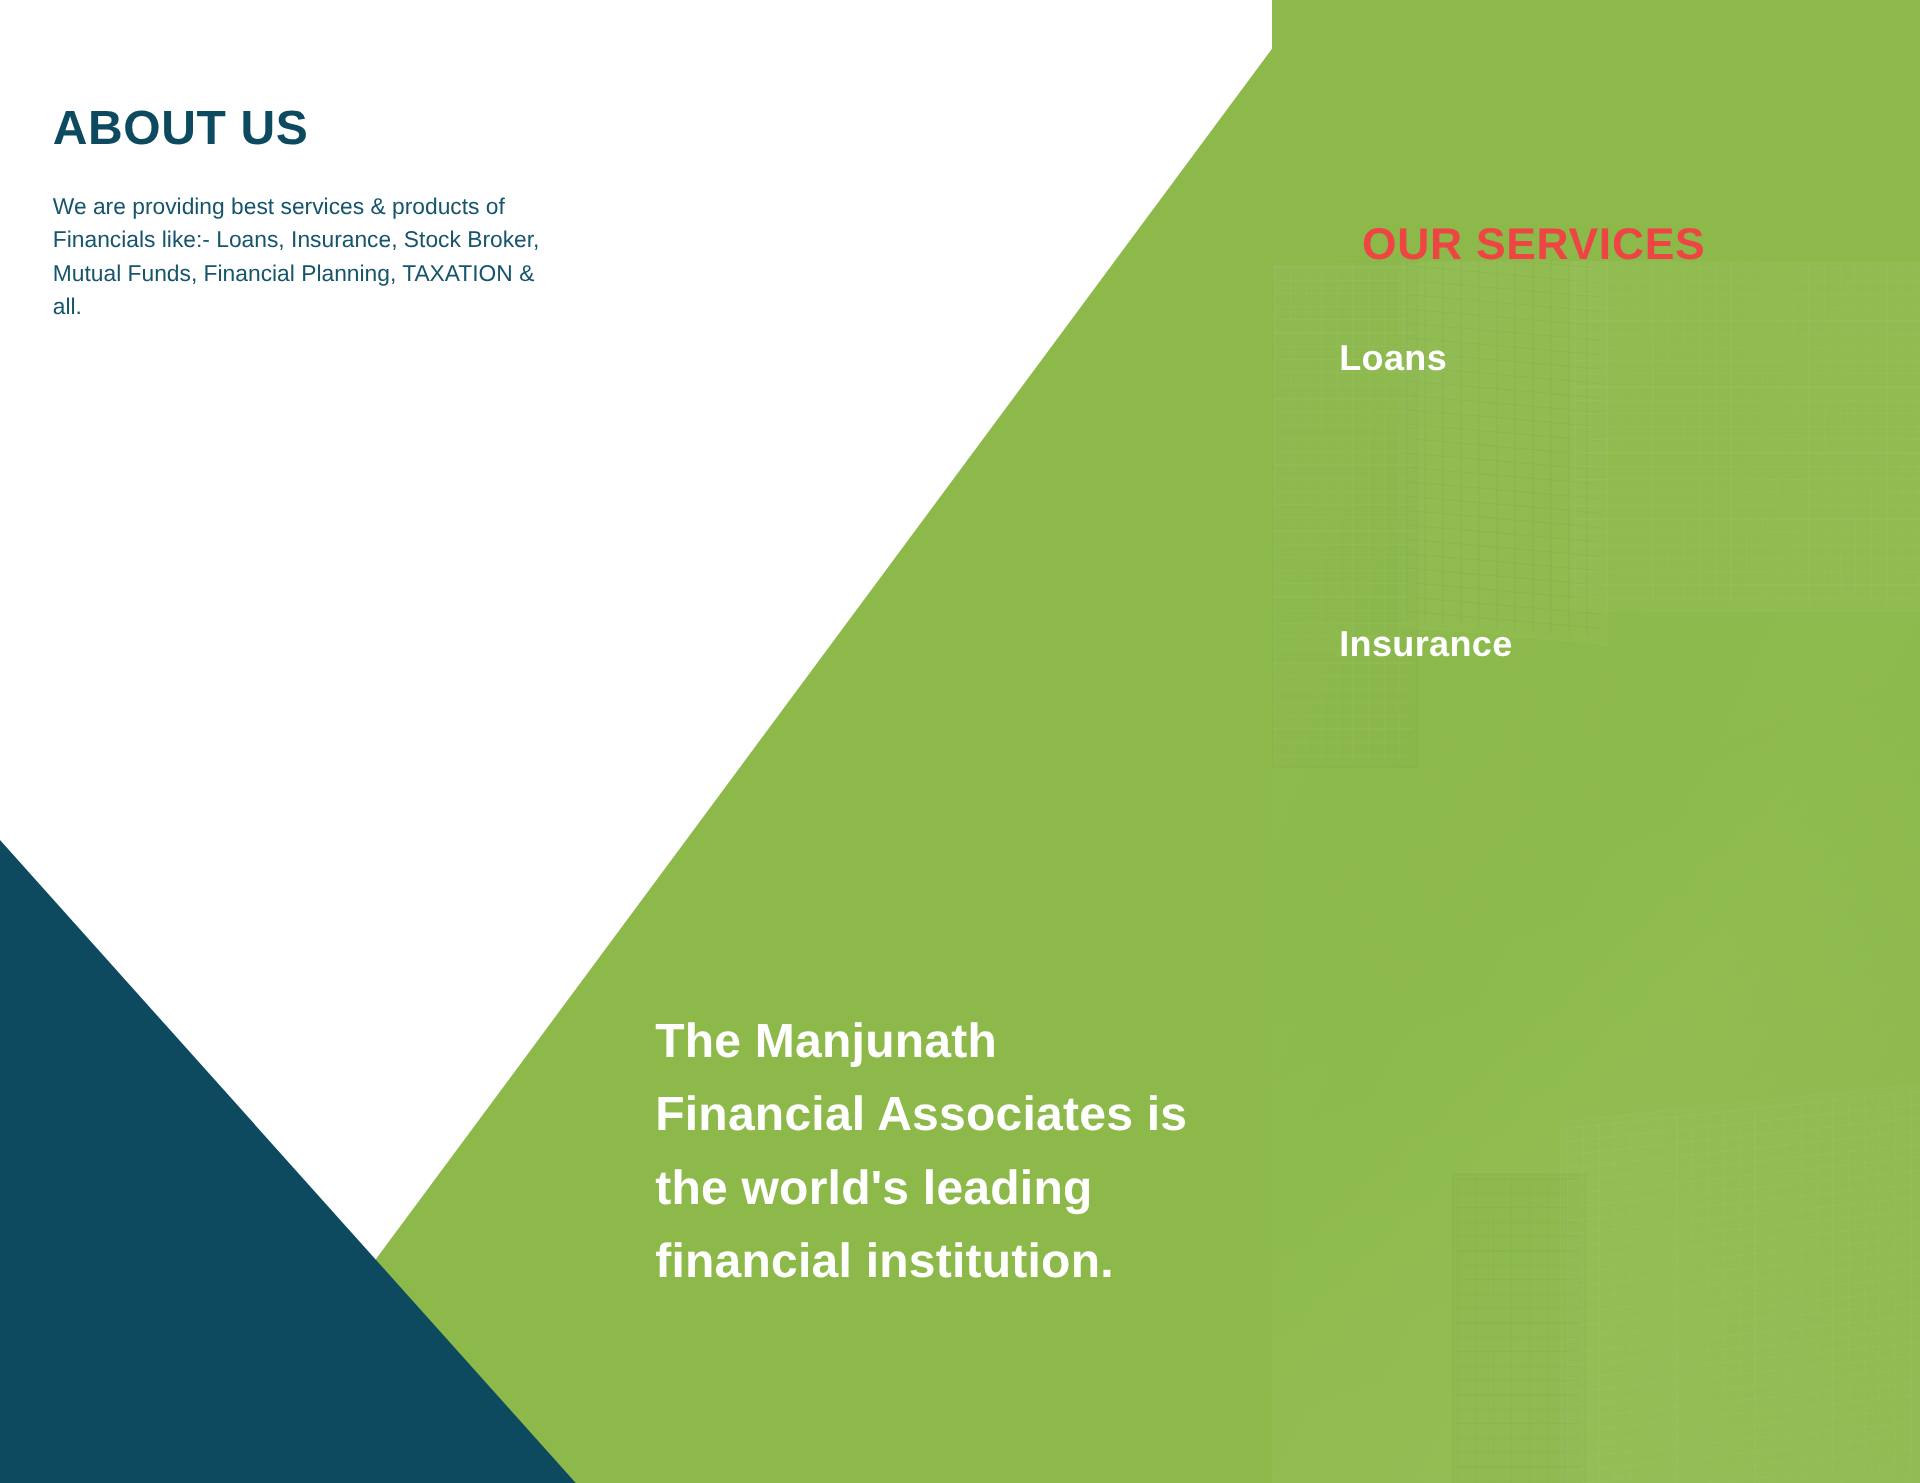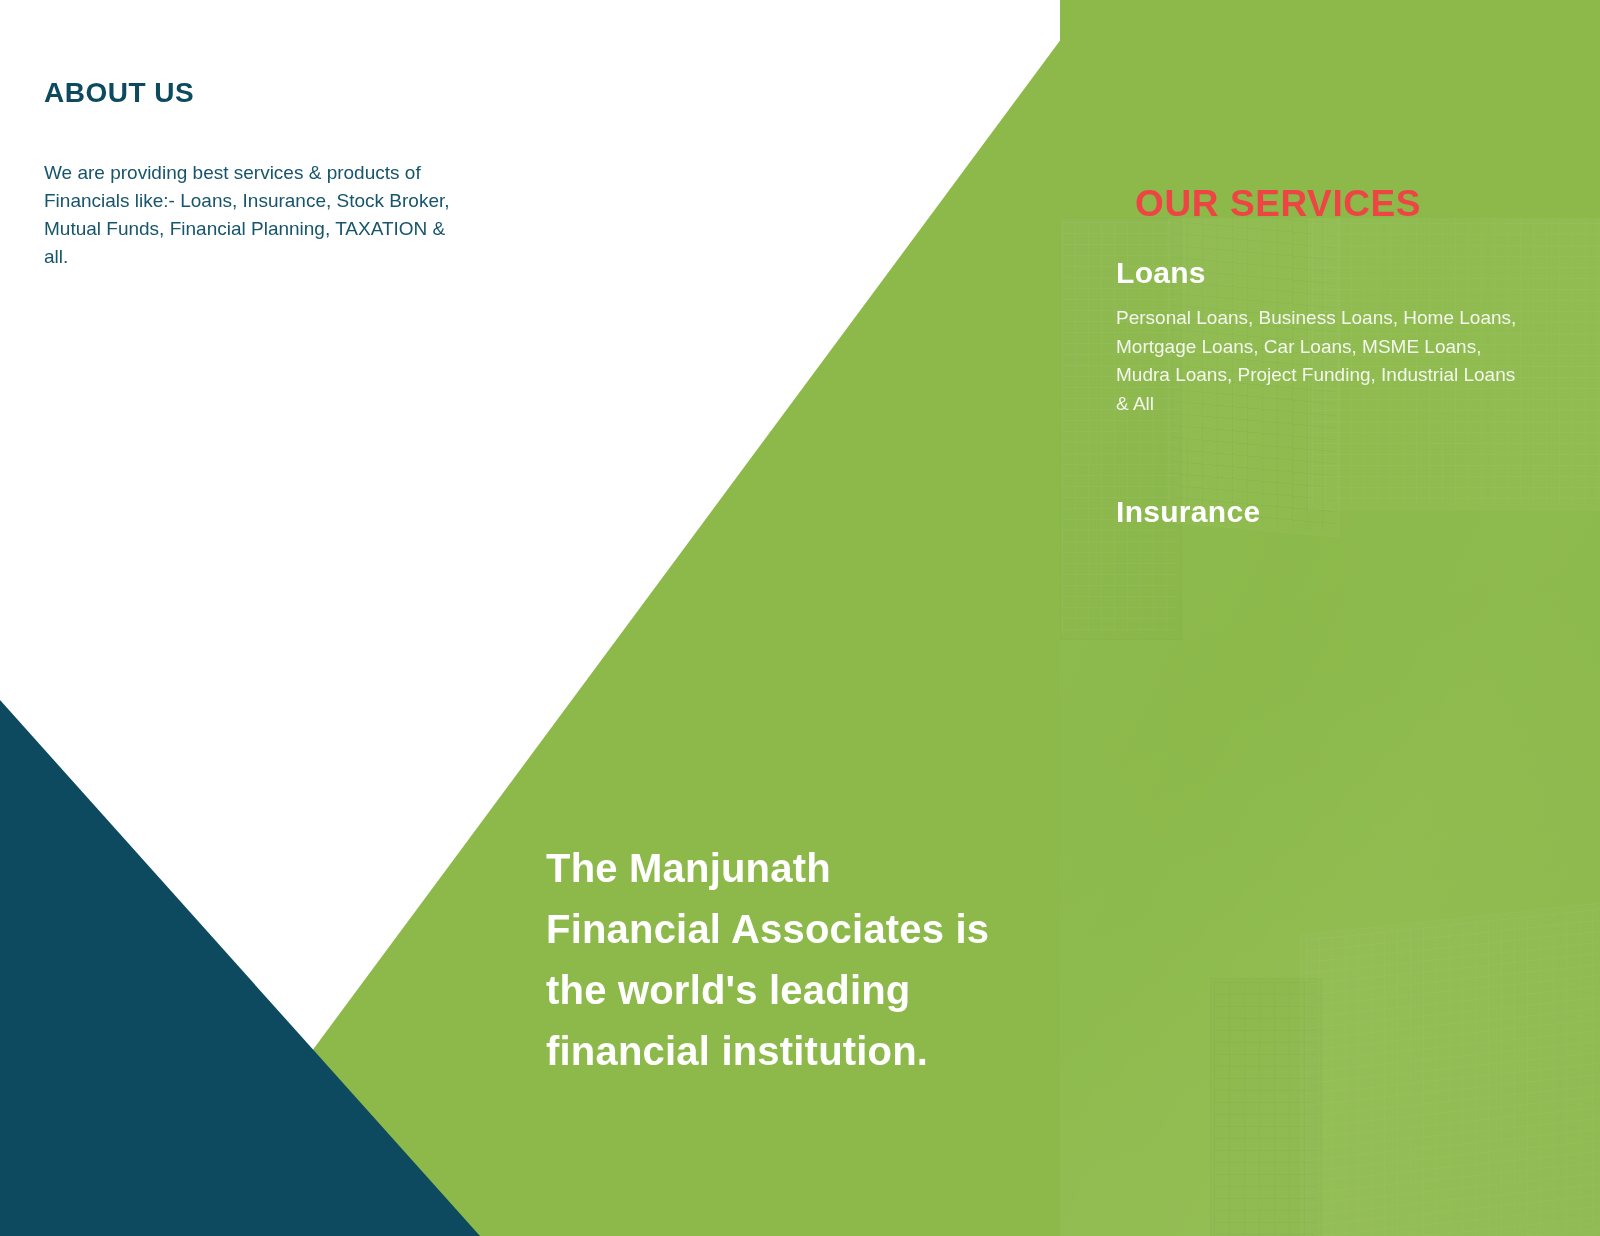--- a/index.html
+++ b/index.html
@@ -91,21 +91,21 @@
     position: absolute;
     inset: 0;
     background: rgba(140,185,74,0.70);
   }
 
   
   .about-title {
     position: absolute;
     left: 44px;
     top: 58px;
-    font-size: 28px;
+    font-size: 40px;
     font-weight: bold;
     letter-spacing: 0.5px;
     color: #0d4a5f;
   }
   .about-body {
     position: absolute;
     left: 44px;
     top: 140px;
     width: 430px;
     font-size: 19px;
@@ -133,20 +133,21 @@
     top: 152px;
     font-size: 37px;
     font-weight: bold;
     color: #ef4444;
     letter-spacing: 0.6px;
   }
   .svc {
     position: absolute;
     left: 1116px;
     width: 408px;
+    margin-top: 26px;
   }
   .svc-name {
     font-size: 30px;
     font-weight: bold;
     color: #ffffff;
     letter-spacing: 0.3px;
     margin: 0 0 14px 0;
   }
   .svc-desc {
     font-size: 19px;
@@ -191,21 +192,20 @@
 
   <h1 class="about-title">ABOUT US</h1>
   <p class="about-body">We are providing best services &amp; products of Financials like:- Loans, Insurance, Stock Broker, Mutual Funds, Financial Planning, TAXATION &amp; all.</p>
 
   <div class="tagline">The Manjunath Financial Associates is the world's leading financial institution.</div>
 
   <h2 class="services-title">OUR SERVICES</h2>
 
   <div class="svc" id="svc-0">
     <div class="svc-name">Loans</div>
-    <p class="svc-desc">Personal Loans, Business Loans, Home Loans, Mortgage Loans, Car Loans, MSME Loans, Mudra Loans, Project Funding, Industrial Loans &amp; All</p>
   </div>
 
   <div class="svc" id="svc-1">
     <div class="svc-name">Insurance</div>
   </div>
 
 
 </div>
 
 </body></html>

